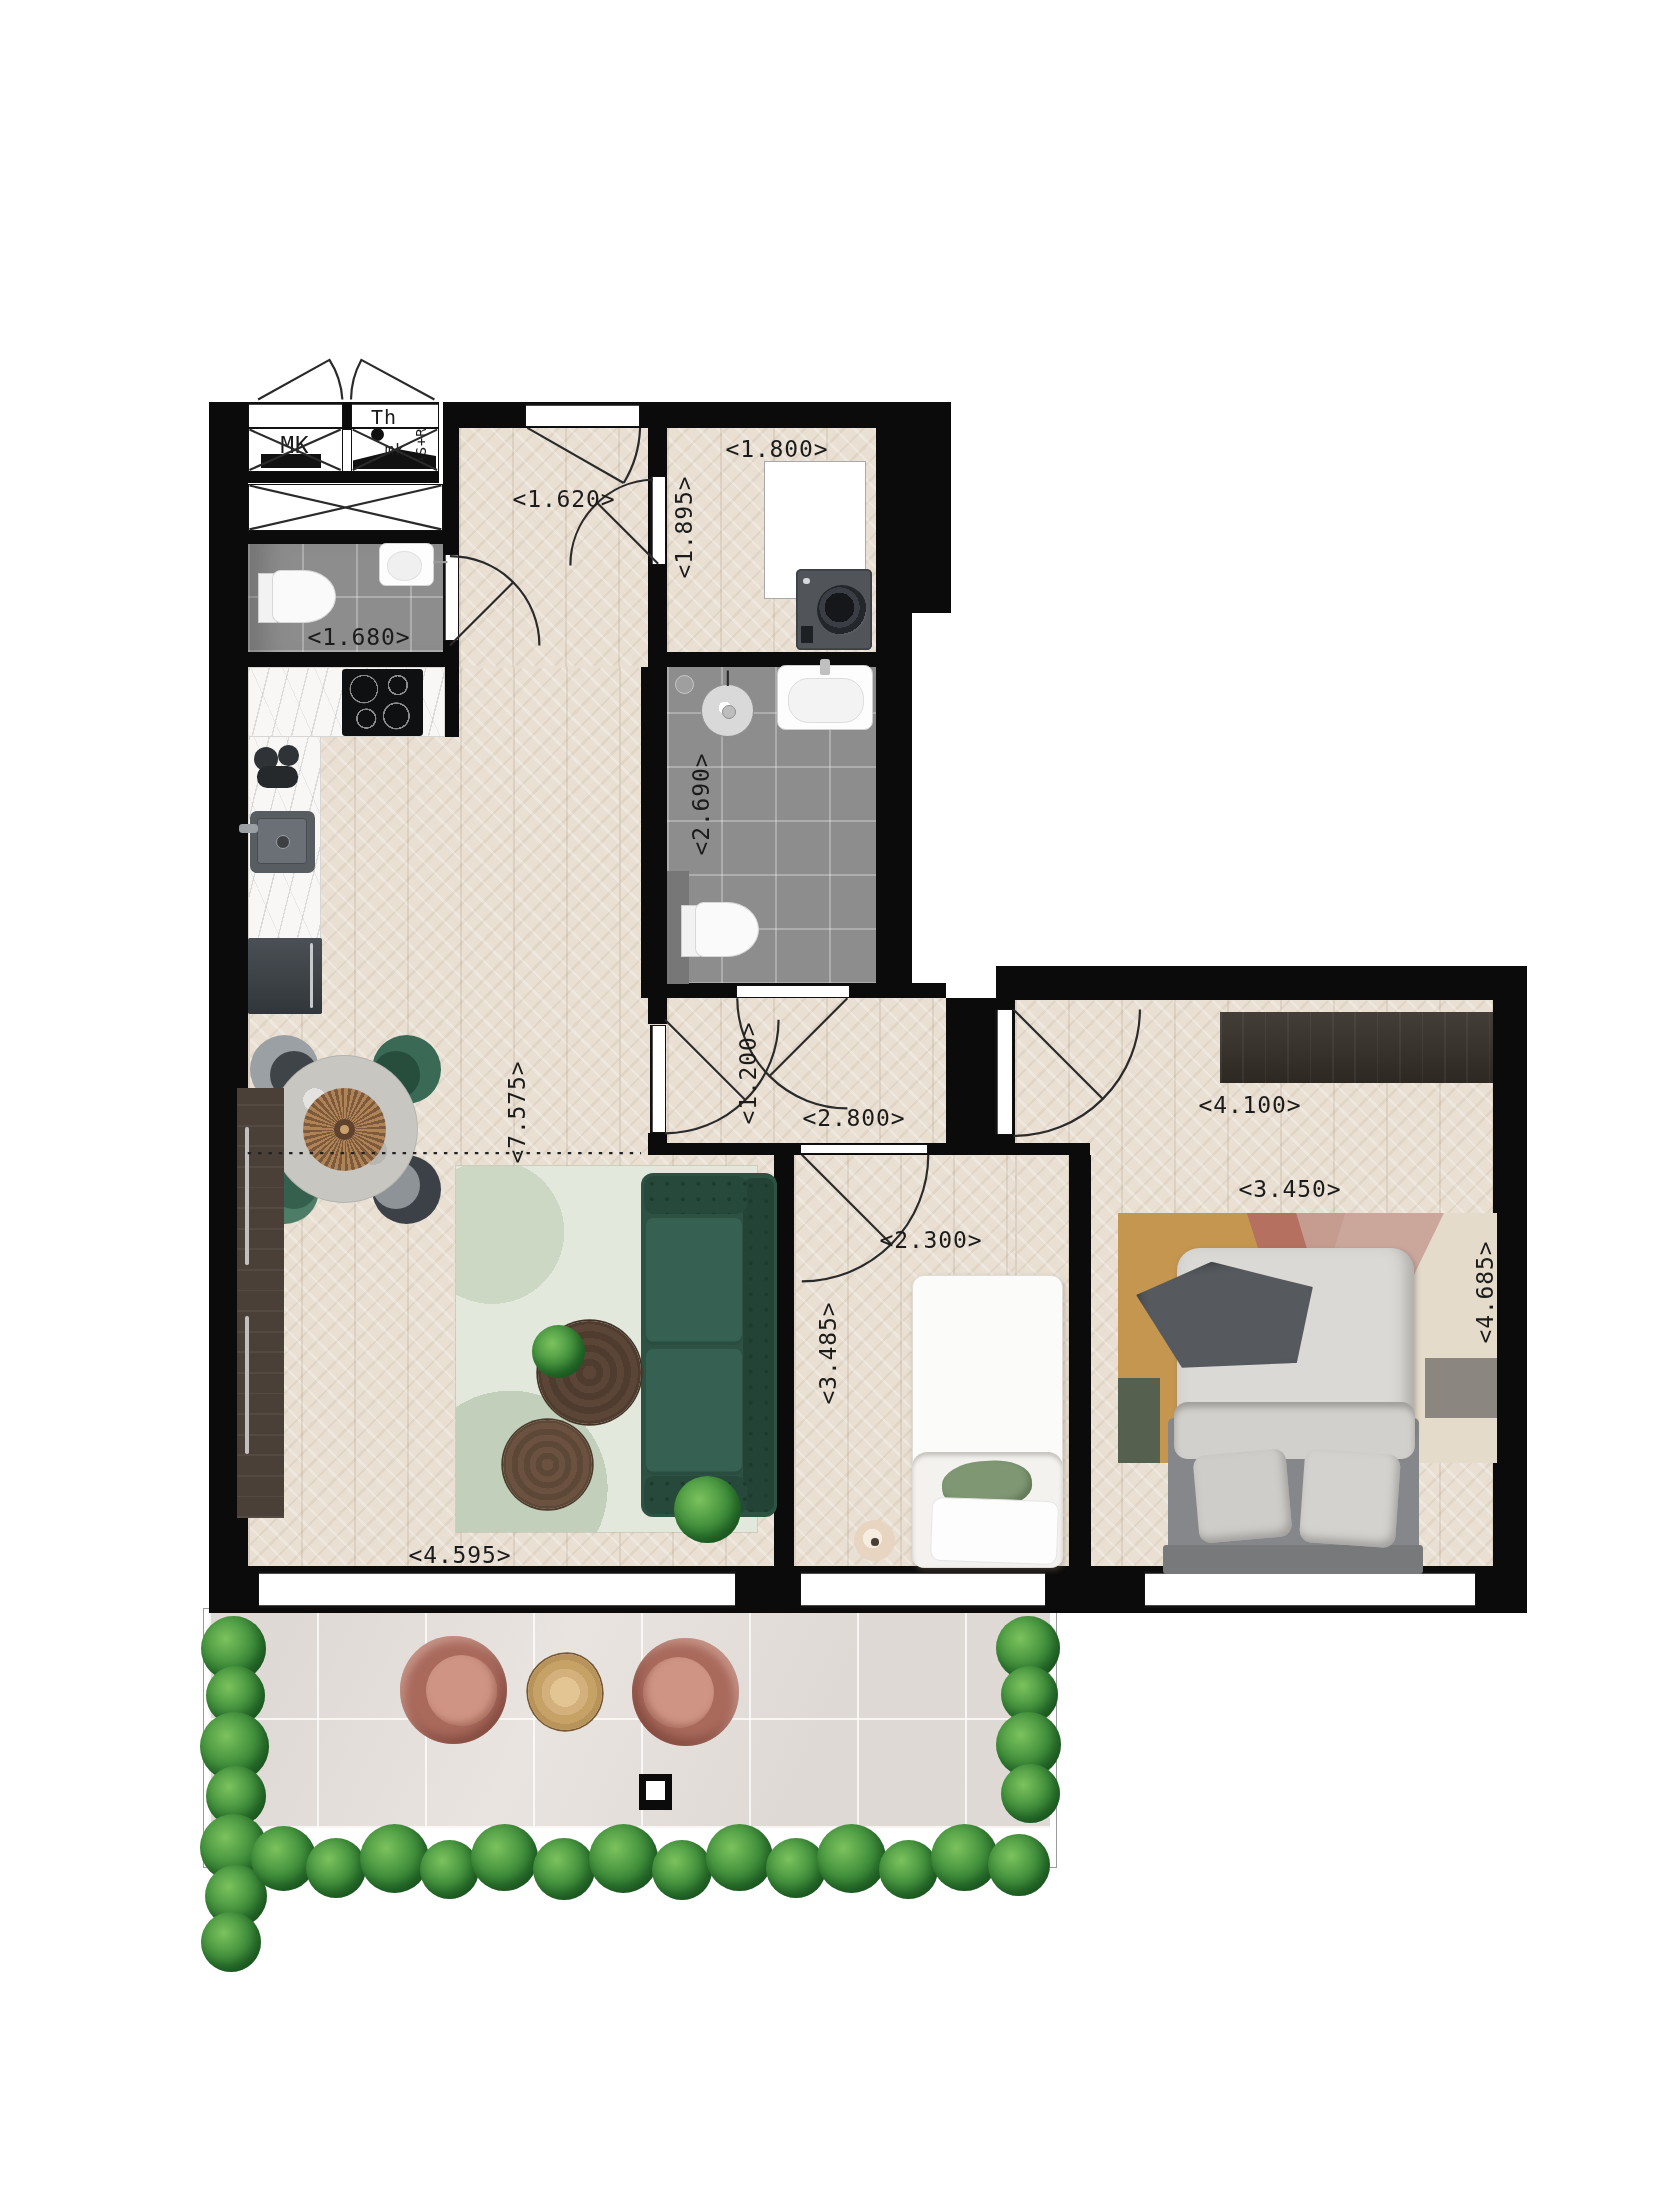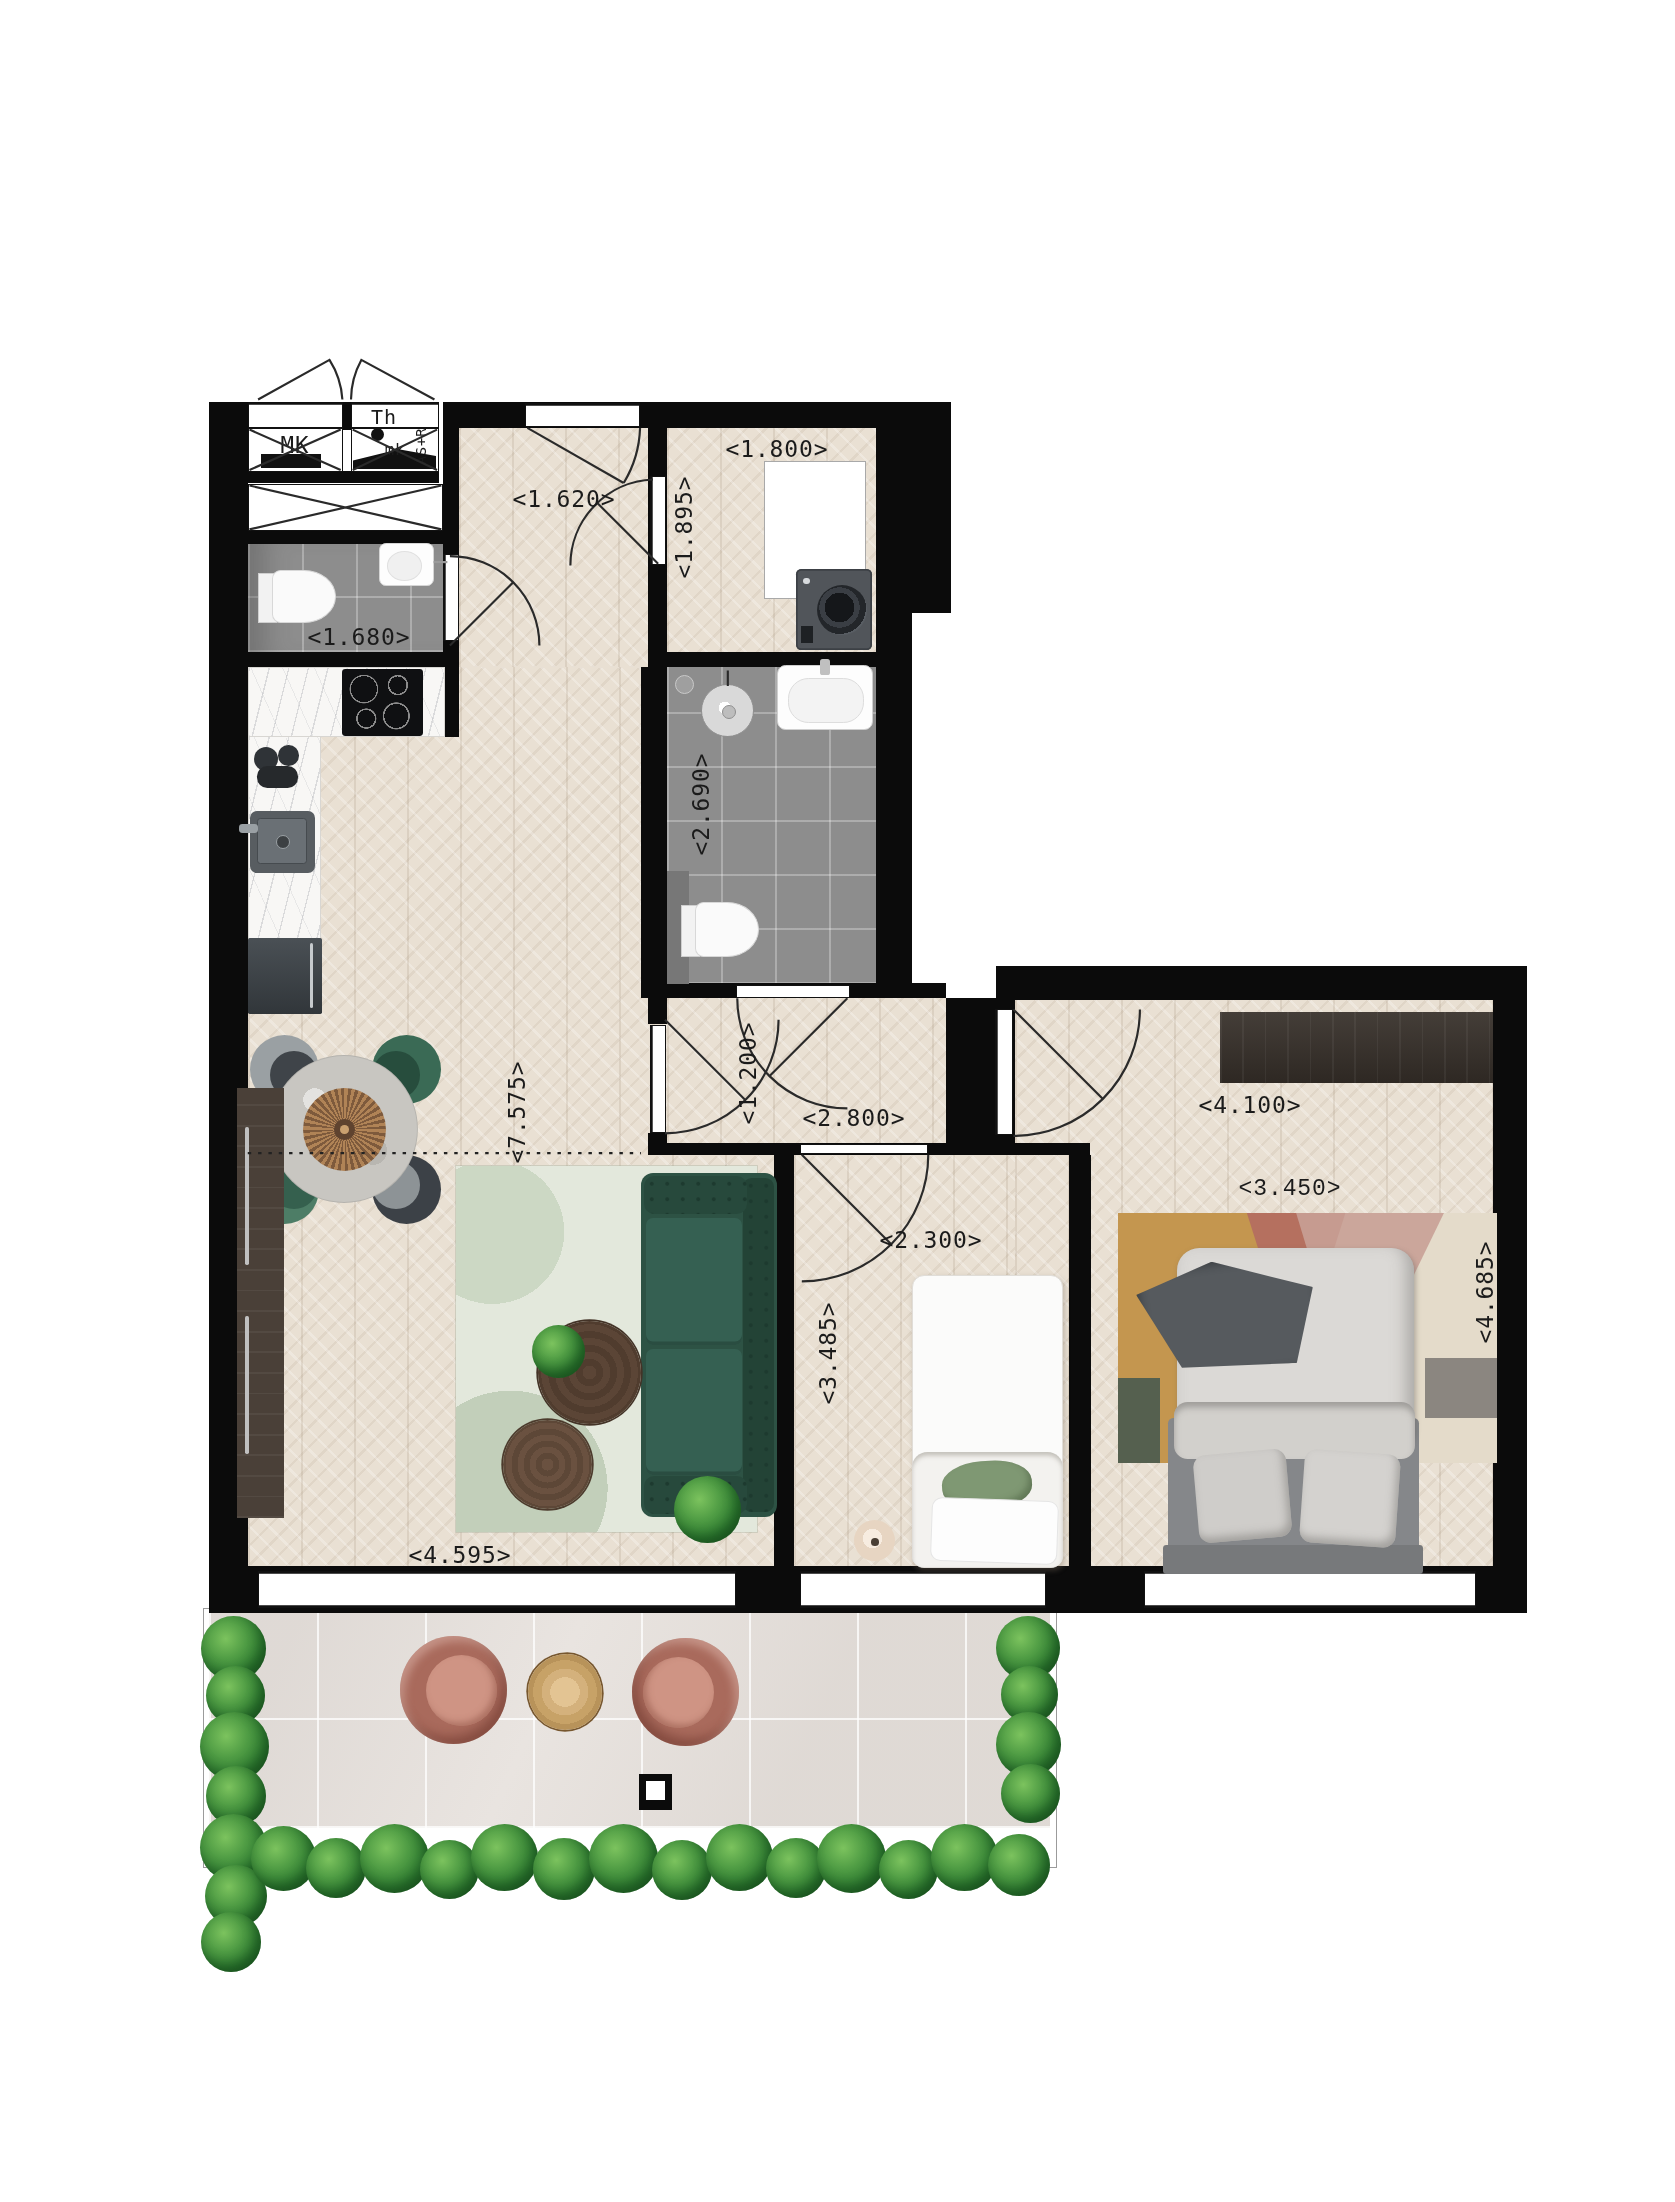--- a/index.html
+++ b/index.html
@@ -324,18 +324,18 @@
   <div class="lbl" style="left:777px;top:449px;">&lt;1.800&gt;</div>
   <div class="lbl v" style="left:684px;top:527px;">&lt;1.895&gt;</div>
   <div class="lbl" style="left:359px;top:637px;">&lt;1.680&gt;</div>
   <div class="lbl v" style="left:701px;top:804px;">&lt;2.690&gt;</div>
   <div class="lbl v" style="left:517px;top:1112px;">&lt;7.575&gt;</div>
   <div class="lbl v" style="left:748px;top:1073px;">&lt;1.200&gt;</div>
   <div class="lbl" style="left:854px;top:1118px;">&lt;2.800&gt;</div>
   <div class="lbl" style="left:931px;top:1240px;">&lt;2.300&gt;</div>
   <div class="lbl v" style="left:828px;top:1353px;">&lt;3.485&gt;</div>
   <div class="lbl" style="left:1250px;top:1105px;">&lt;4.100&gt;</div>
-  <div class="lbl" style="left:1290px;top:1189px;font-family:Liberation Mono, monospace;">&lt;3.450&gt;</div>
+  <div class="lbl" style="left:1290px;top:1189px;">&lt;3.450&gt;</div>
   <div class="lbl v" style="left:1485px;top:1292px;">&lt;4.685&gt;</div>
   <div class="lbl" style="left:460px;top:1555px;">&lt;4.595&gt;</div>
 
 </div>
 
 
 </body></html>

